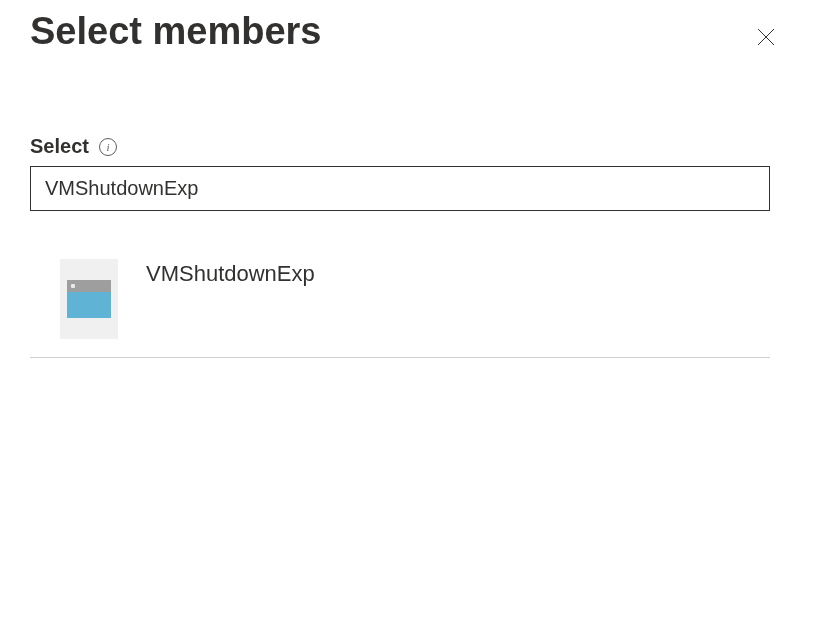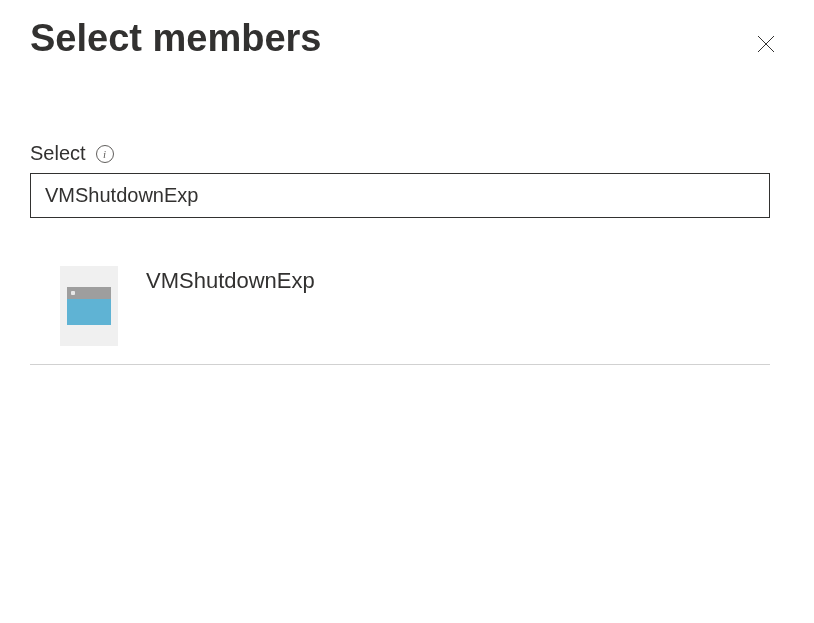--- a/index.html
+++ b/index.html
@@ -8,21 +8,21 @@
       padding: 0;
     }
     body {
       font-family: 'Segoe UI', -apple-system, BlinkMacSystemFont, sans-serif;
       background: #ffffff;
       width: 814px;
       height: 623px;
       overflow: hidden;
     }
     .panel {
-      padding: 8px 30px;
+      padding: 1px 30px;
       position: relative;
       height: 100%;
     }
     .header {
       display: flex;
       align-items: flex-start;
       justify-content: space-between;
       padding-top: 8px;
     }
     .title {
@@ -50,21 +50,21 @@
     }
     .field-label-row {
       display: flex;
       align-items: center;
       gap: 10px;
       margin-bottom: 8px;
     }
     .field-label {
       font-size: 20px;
       color: #323130;
-      font-weight: 400;
+      font-weight: 700;
     }
     .info-icon {
       width: 18px;
       height: 18px;
       border: 1.5px solid #605e5c;
       border-radius: 50%;
       display: inline-flex;
       align-items: center;
       justify-content: center;
       font-size: 11px;

